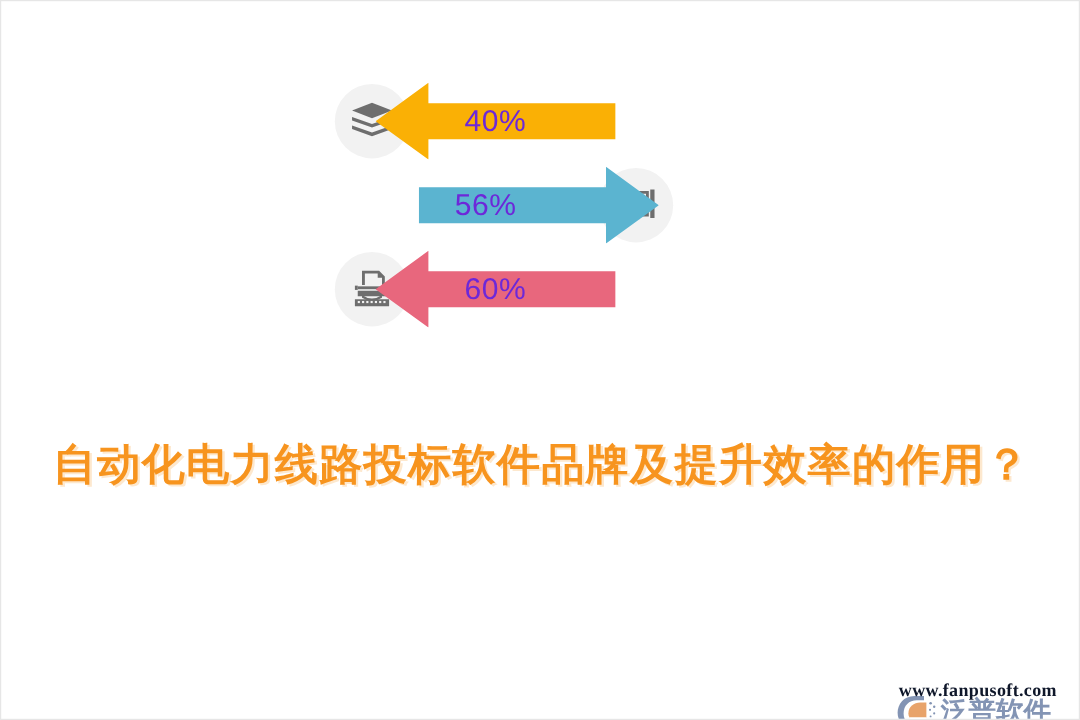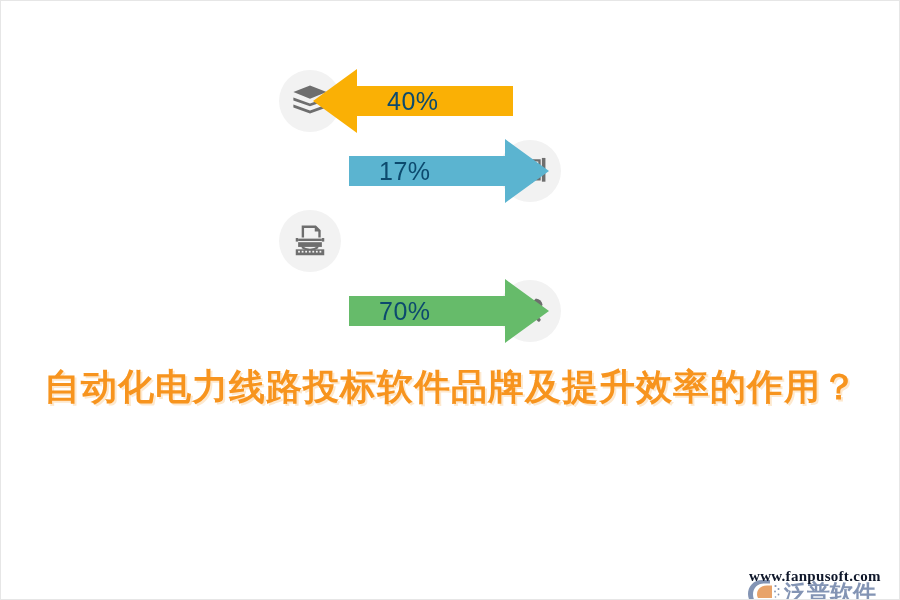--- a/index.html
+++ b/index.html
@@ -54,21 +54,21 @@
   .arrow-svg {
     display: block;
     width: 200px;
     height: 64px;
   }
   .arrow-label {
     position: absolute;
     top: 0;
     height: 64px;
     line-height: 64px;
-    color: #0c4a6e;
+    color: #6d28d9;
     font-size: 25px;
     font-weight: normal;
     letter-spacing: 0.5px;
     white-space: nowrap;
   }
   .dir-left .arrow-label  { left: 74px; }
   .dir-right .arrow-label { left: 30px; }
 
   
   .badge {
@@ -180,21 +180,21 @@
           <rect x="36" y="20" width="8" height="2.6"></rect>
           <rect x="36" y="25" width="8" height="2.6"></rect>
           <rect x="36" y="30" width="5" height="2.6"></rect>
           <rect x="27" y="48" width="10" height="3.5"></rect>
         </svg>
       </div>
       <div class="arrow-wrap dir-right">
         <svg class="arrow-svg" viewBox="0 0 200 64" preserveAspectRatio="none">
           <polygon points="200,32 156,0 156,17 0,17 0,47 156,47 156,64" fill="#5bb4d0"></polygon>
         </svg>
-        <span class="arrow-label">17%</span>
+        <span class="arrow-label">56%</span>
       </div>
     </div>
 
     <div class="row row-2">
       <div class="badge side-left">
         <svg viewBox="0 0 64 64">
           <path d="M18 6 L42 6 L50 14 L50 26 L46 26 L46 16 L40 16 L40 10 L22 10 L22 26 L18 26 Z"></path>
           <rect x="12" y="28" width="40" height="4"></rect>
           <rect x="8" y="27" width="4" height="6"></rect>
           <rect x="52" y="27" width="4" height="6"></rect>
@@ -203,42 +203,28 @@
           <path d="M8 46 L56 46 L56 56 L8 56 Z"></path>
           <rect x="12" y="48.5" width="3" height="3" fill="#f2f2f2"></rect>
           <rect x="18" y="48.5" width="3" height="3" fill="#f2f2f2"></rect>
           <rect x="24" y="48.5" width="3" height="3" fill="#f2f2f2"></rect>
           <rect x="30" y="48.5" width="3" height="3" fill="#f2f2f2"></rect>
           <rect x="36" y="48.5" width="3" height="3" fill="#f2f2f2"></rect>
           <rect x="42" y="48.5" width="3" height="3" fill="#f2f2f2"></rect>
           <rect x="48" y="48.5" width="3" height="3" fill="#f2f2f2"></rect>
         </svg>
       </div>
-    </div>
-
-    <div class="row row-3">
-      <div class="badge side-right">
-        <svg viewBox="0 0 64 64">
-          <g transform="rotate(45 32 32)">
-            <path d="M10 24 L30 24 L30 40 L10 40 Q4 32 10 24 Z"></path>
-            <rect x="30" y="29" width="26" height="6" rx="2.5"></rect>
-          </g>
-          <g transform="rotate(-45 32 32)">
-            <path d="M54 24 L34 24 L34 40 L54 40 Q60 32 54 24 Z"></path>
-            <rect x="8" y="29" width="26" height="6" rx="2.5"></rect>
-          </g>
-        </svg>
-      </div>
-      <div class="arrow-wrap dir-right">
+      <div class="arrow-wrap dir-left">
         <svg class="arrow-svg" viewBox="0 0 200 64" preserveAspectRatio="none">
-          <polygon points="200,32 156,0 156,17 0,17 0,47 156,47 156,64" fill="#66bb6a"></polygon>
-        </svg>
-        <span class="arrow-label">70%</span>
-      </div>
-    </div>
+          <polygon points="0,32 44,0 44,17 200,17 200,47 44,47 44,64" fill="#e8677d"></polygon>
+        </svg>
+        <span class="arrow-label">60%</span>
+      </div>
+    </div>
+
 
   </div>
 
   <div id="title">自动化电力线路投标软件品牌及提升效率的作用？</div>
 
   <div id="logo">
     <div id="logo-row">
       <svg id="logo-mark" viewBox="0 0 68 60">
         <path d="M30 4 C12 4 2 18 2 32 C2 46 12 57 26 57 L32 57 C20 54 12 45 12 33 C12 20 21 11 34 11 L46 11 L46 4 Z" fill="#8394b4"></path>
         <path d="M20 33 C20 22 29 15 40 15 L50 15 L50 40 L22 40 C20.6 37.8 20 35.5 20 33 Z" fill="#e8a36a"></path>

